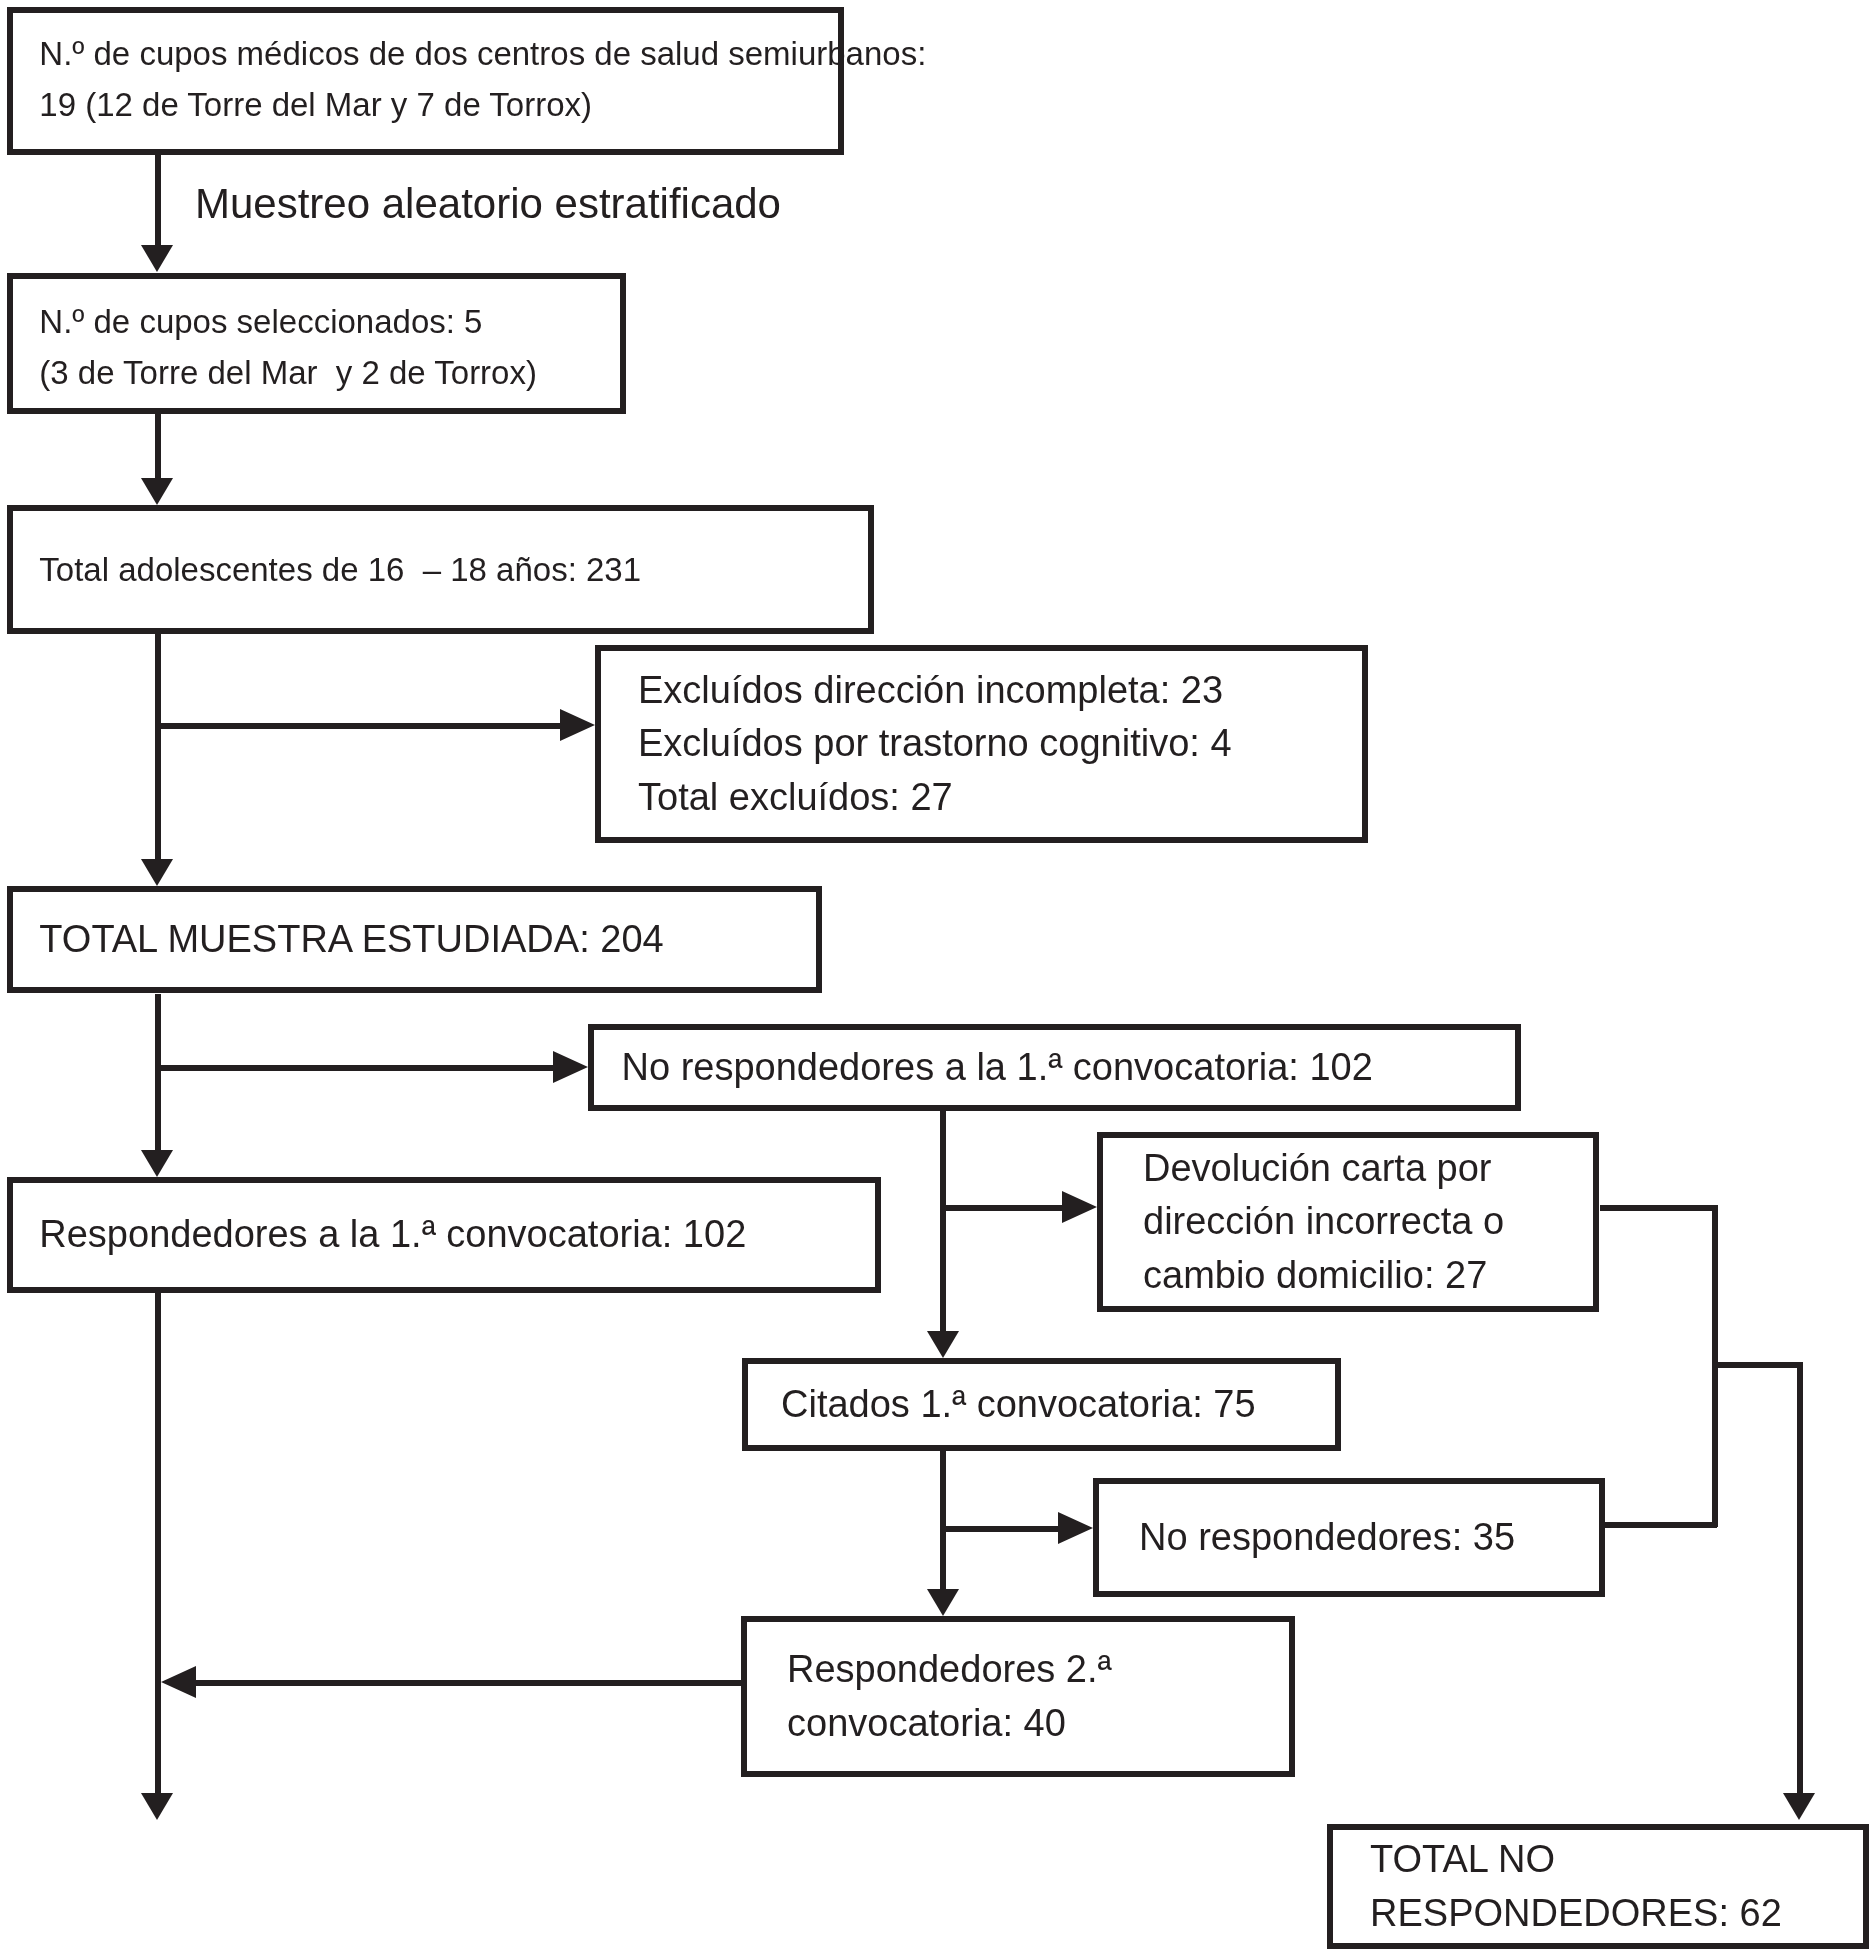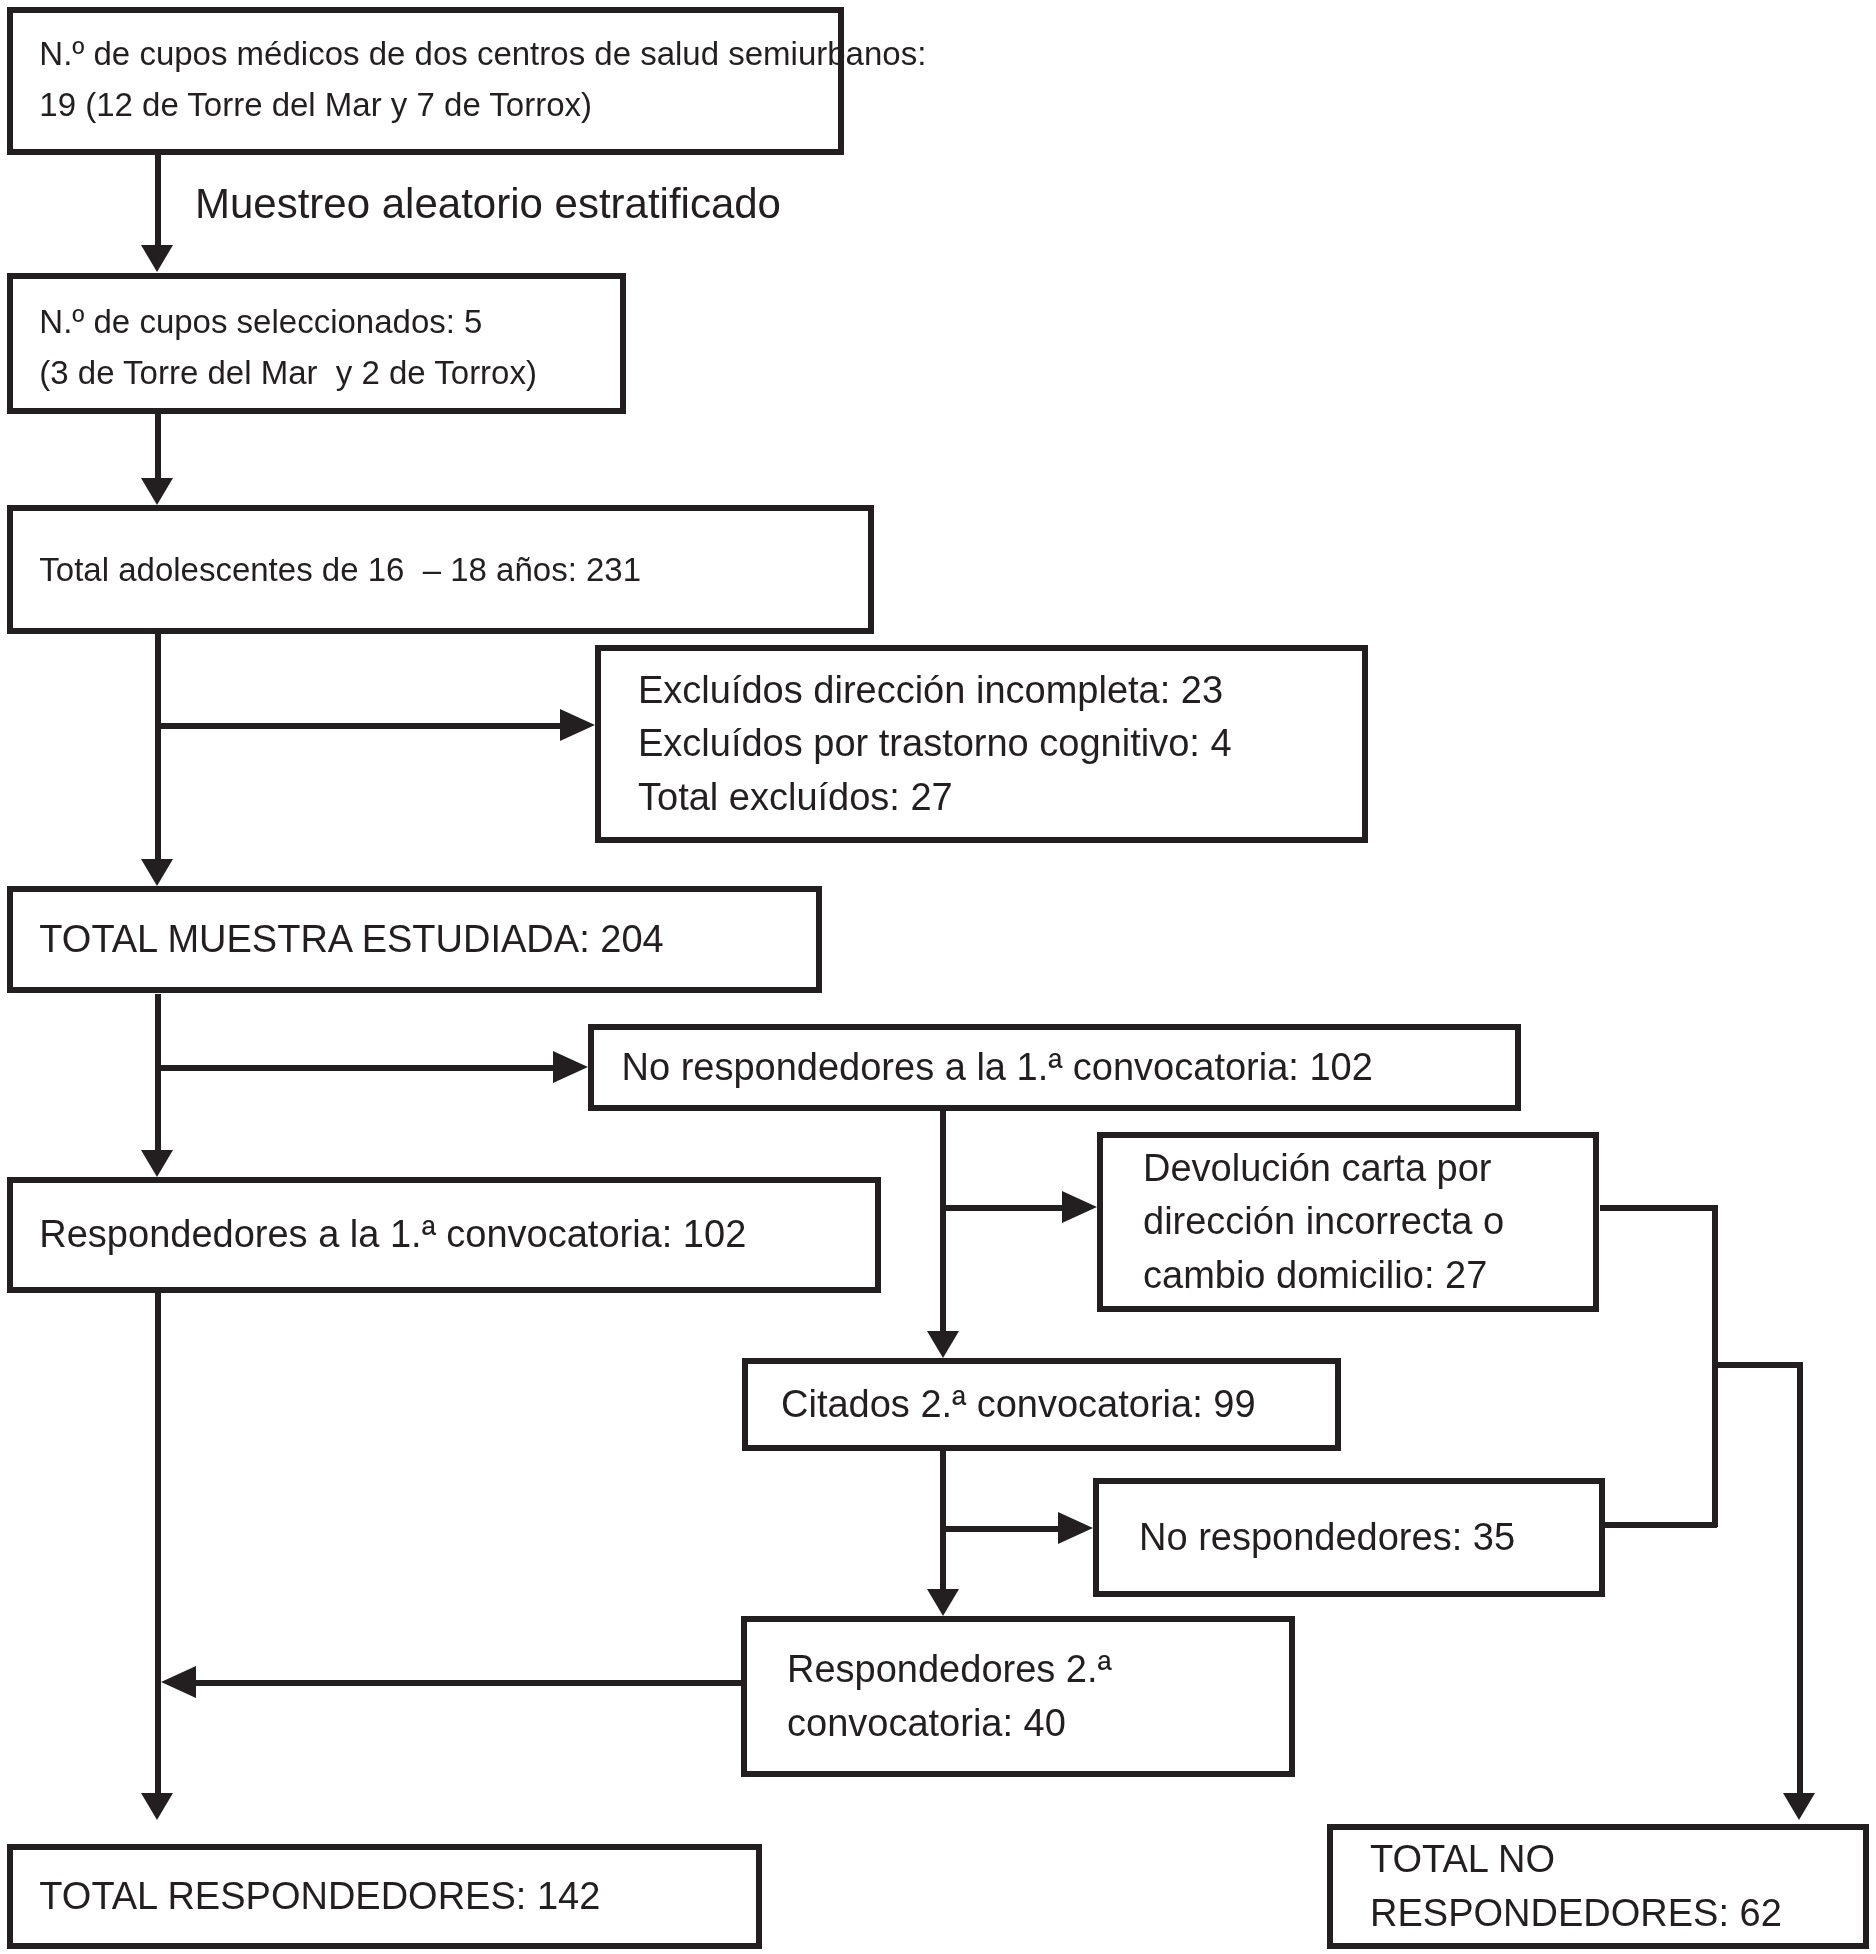--- a/index.html
+++ b/index.html
@@ -89,35 +89,32 @@
     <div class="ln">Respondedores a la 1.ª convocatoria: 102</div>
   </div>
 
   <div class="box fs-m b-h">
     <div class="ln">Devolución carta por</div>
     <div class="ln">dirección incorrecta o</div>
     <div class="ln">cambio domicilio: 27</div>
   </div>
 
   <div class="box fs-m b-i">
-    <div class="ln">Citados 2.ª convocatoria: 99</div>
+    <div class="ln">Citados 1.ª convocatoria: 75</div>
   </div>
 
   <div class="box fs-m b-j">
     <div class="ln">No respondedores: 35</div>
   </div>
 
   <div class="box fs-m b-k">
     <div class="ln">Respondedores 2.ª</div>
     <div class="ln">convocatoria: 40</div>
   </div>
 
-  <div class="box fs-m b-l">
-    <div class="ln">TOTAL RESPONDEDORES: 142</div>
-  </div>
 
   <div class="box fs-m b-m">
     <div class="ln">TOTAL NO</div>
     <div class="ln">RESPONDEDORES: 62</div>
   </div>
 
   <div class="flow-label" style="left:195px; top:180px;">Muestreo aleatorio estratificado</div>
 
   <div class="vline" style="left:155px; top:155px; height:92px;"></div>
   <div class="arr-d" style="left:141px; top:245px;"></div>

